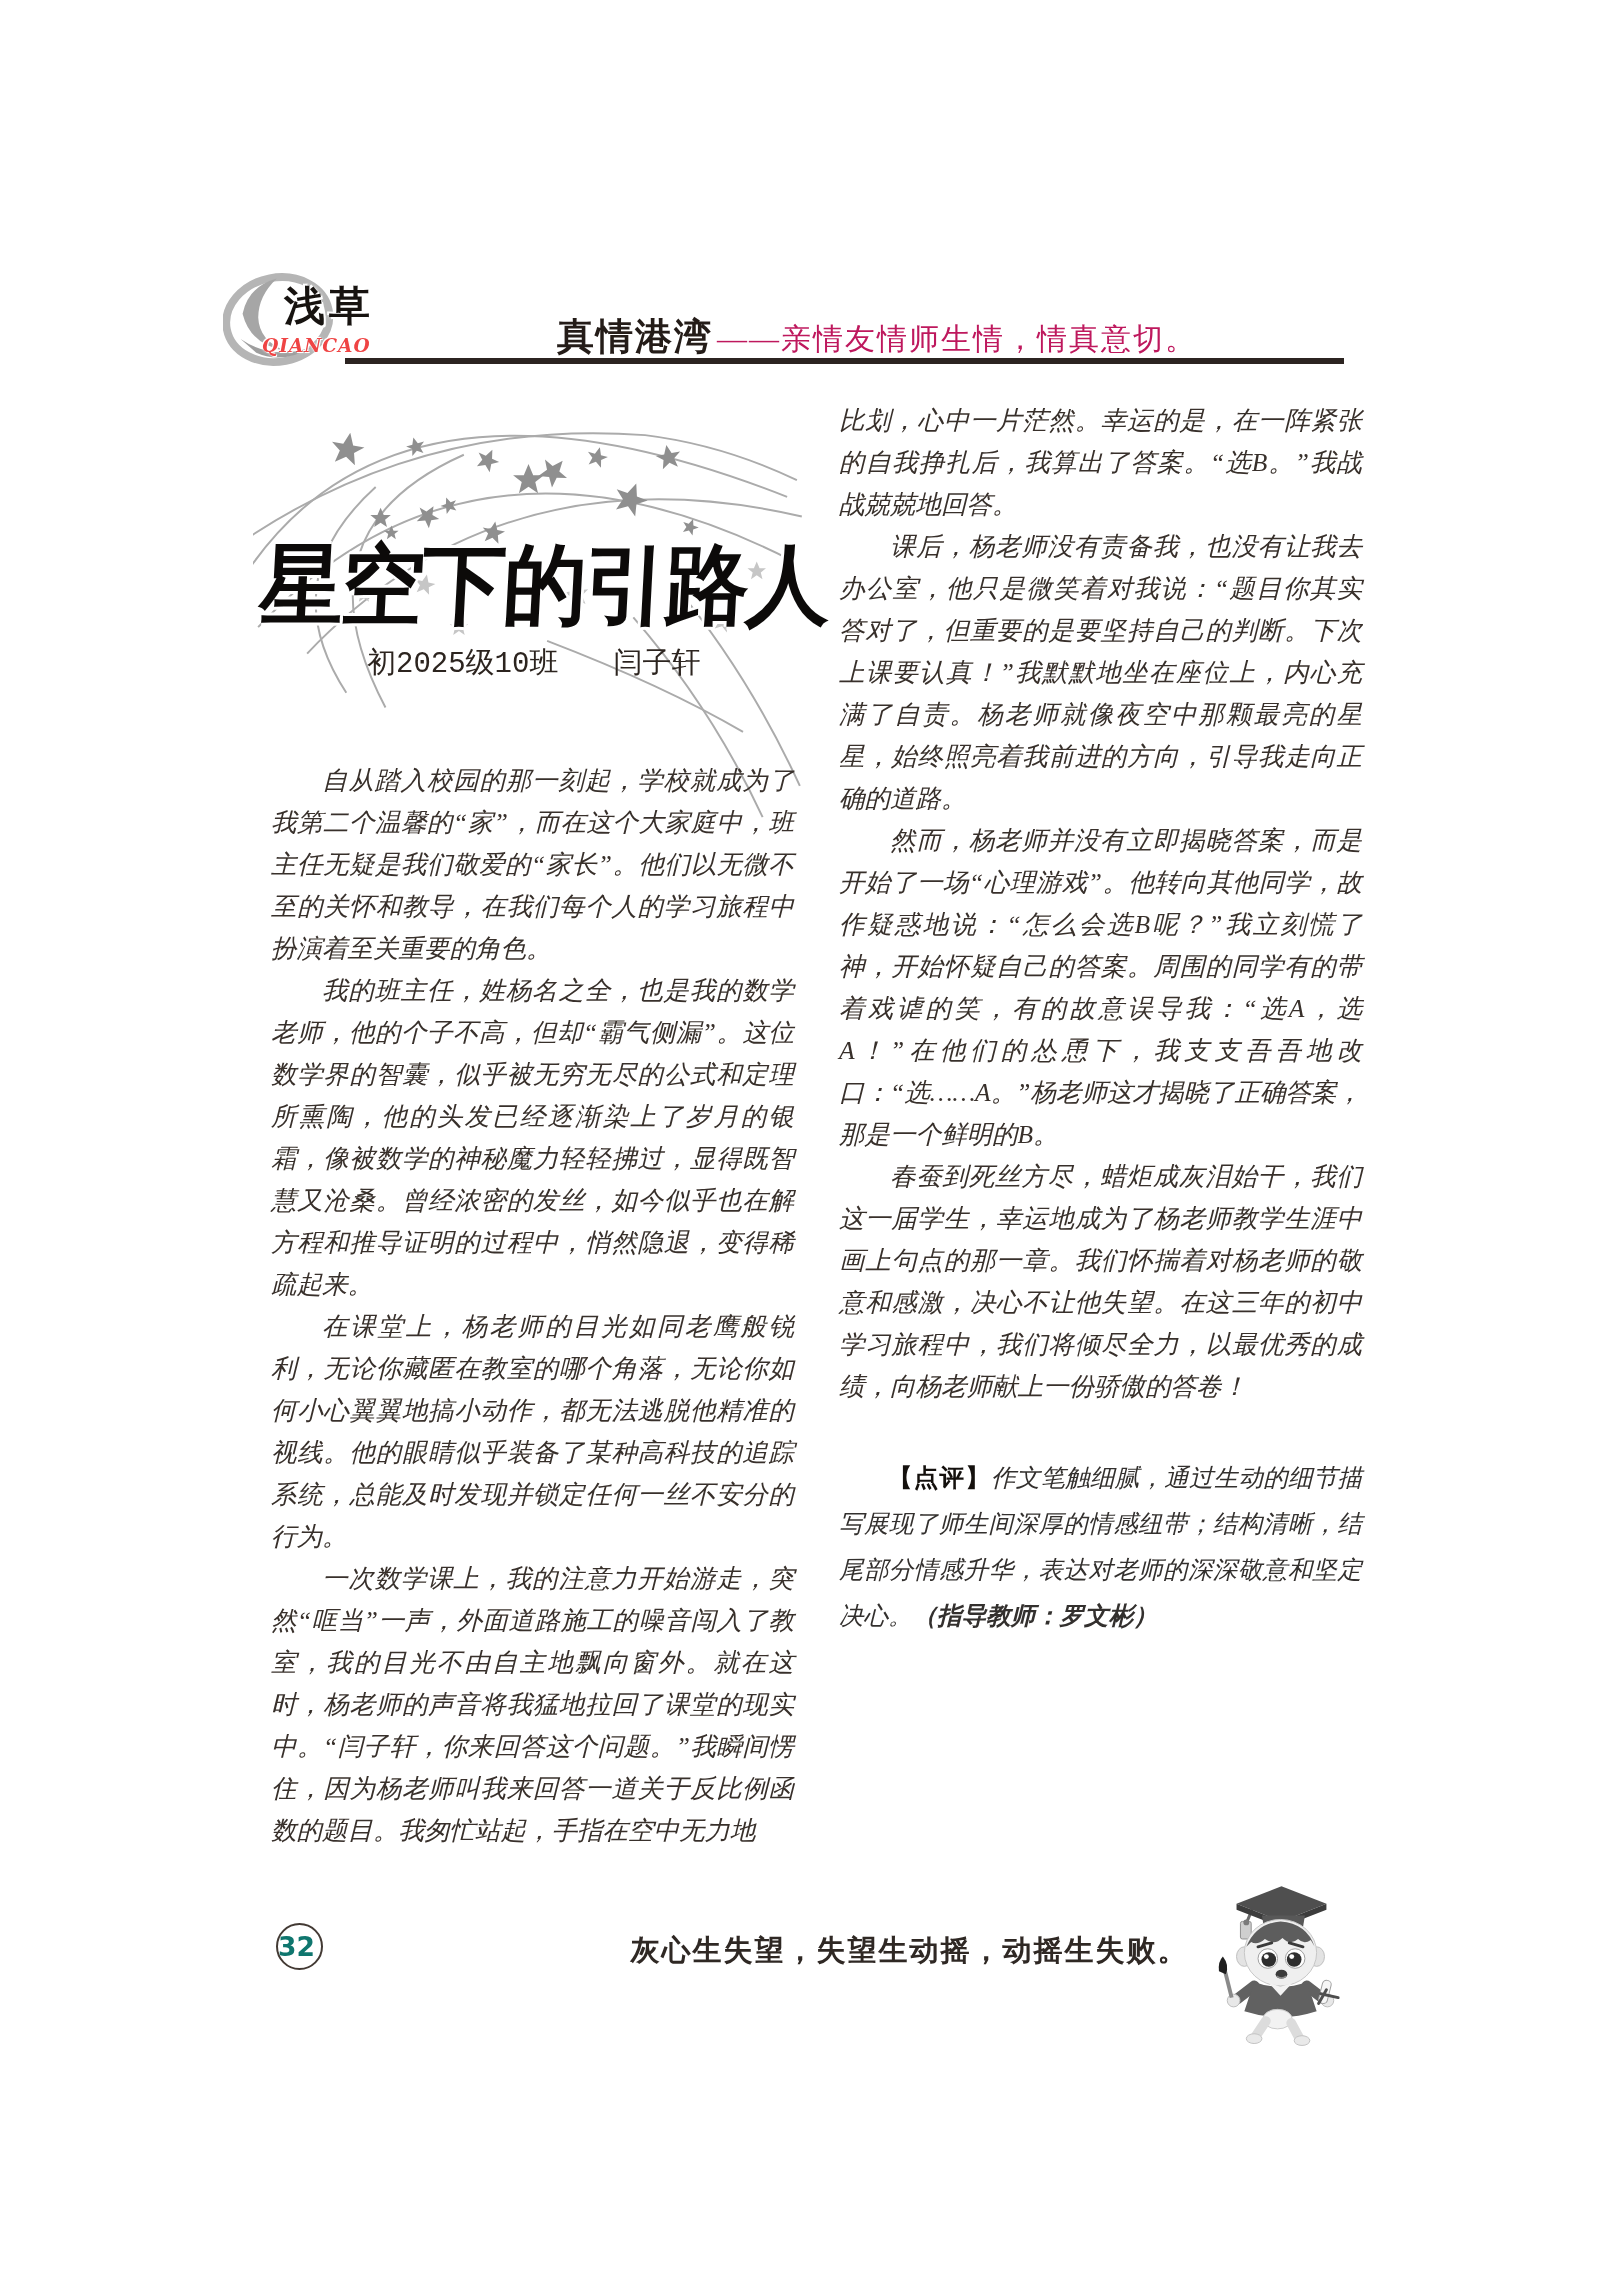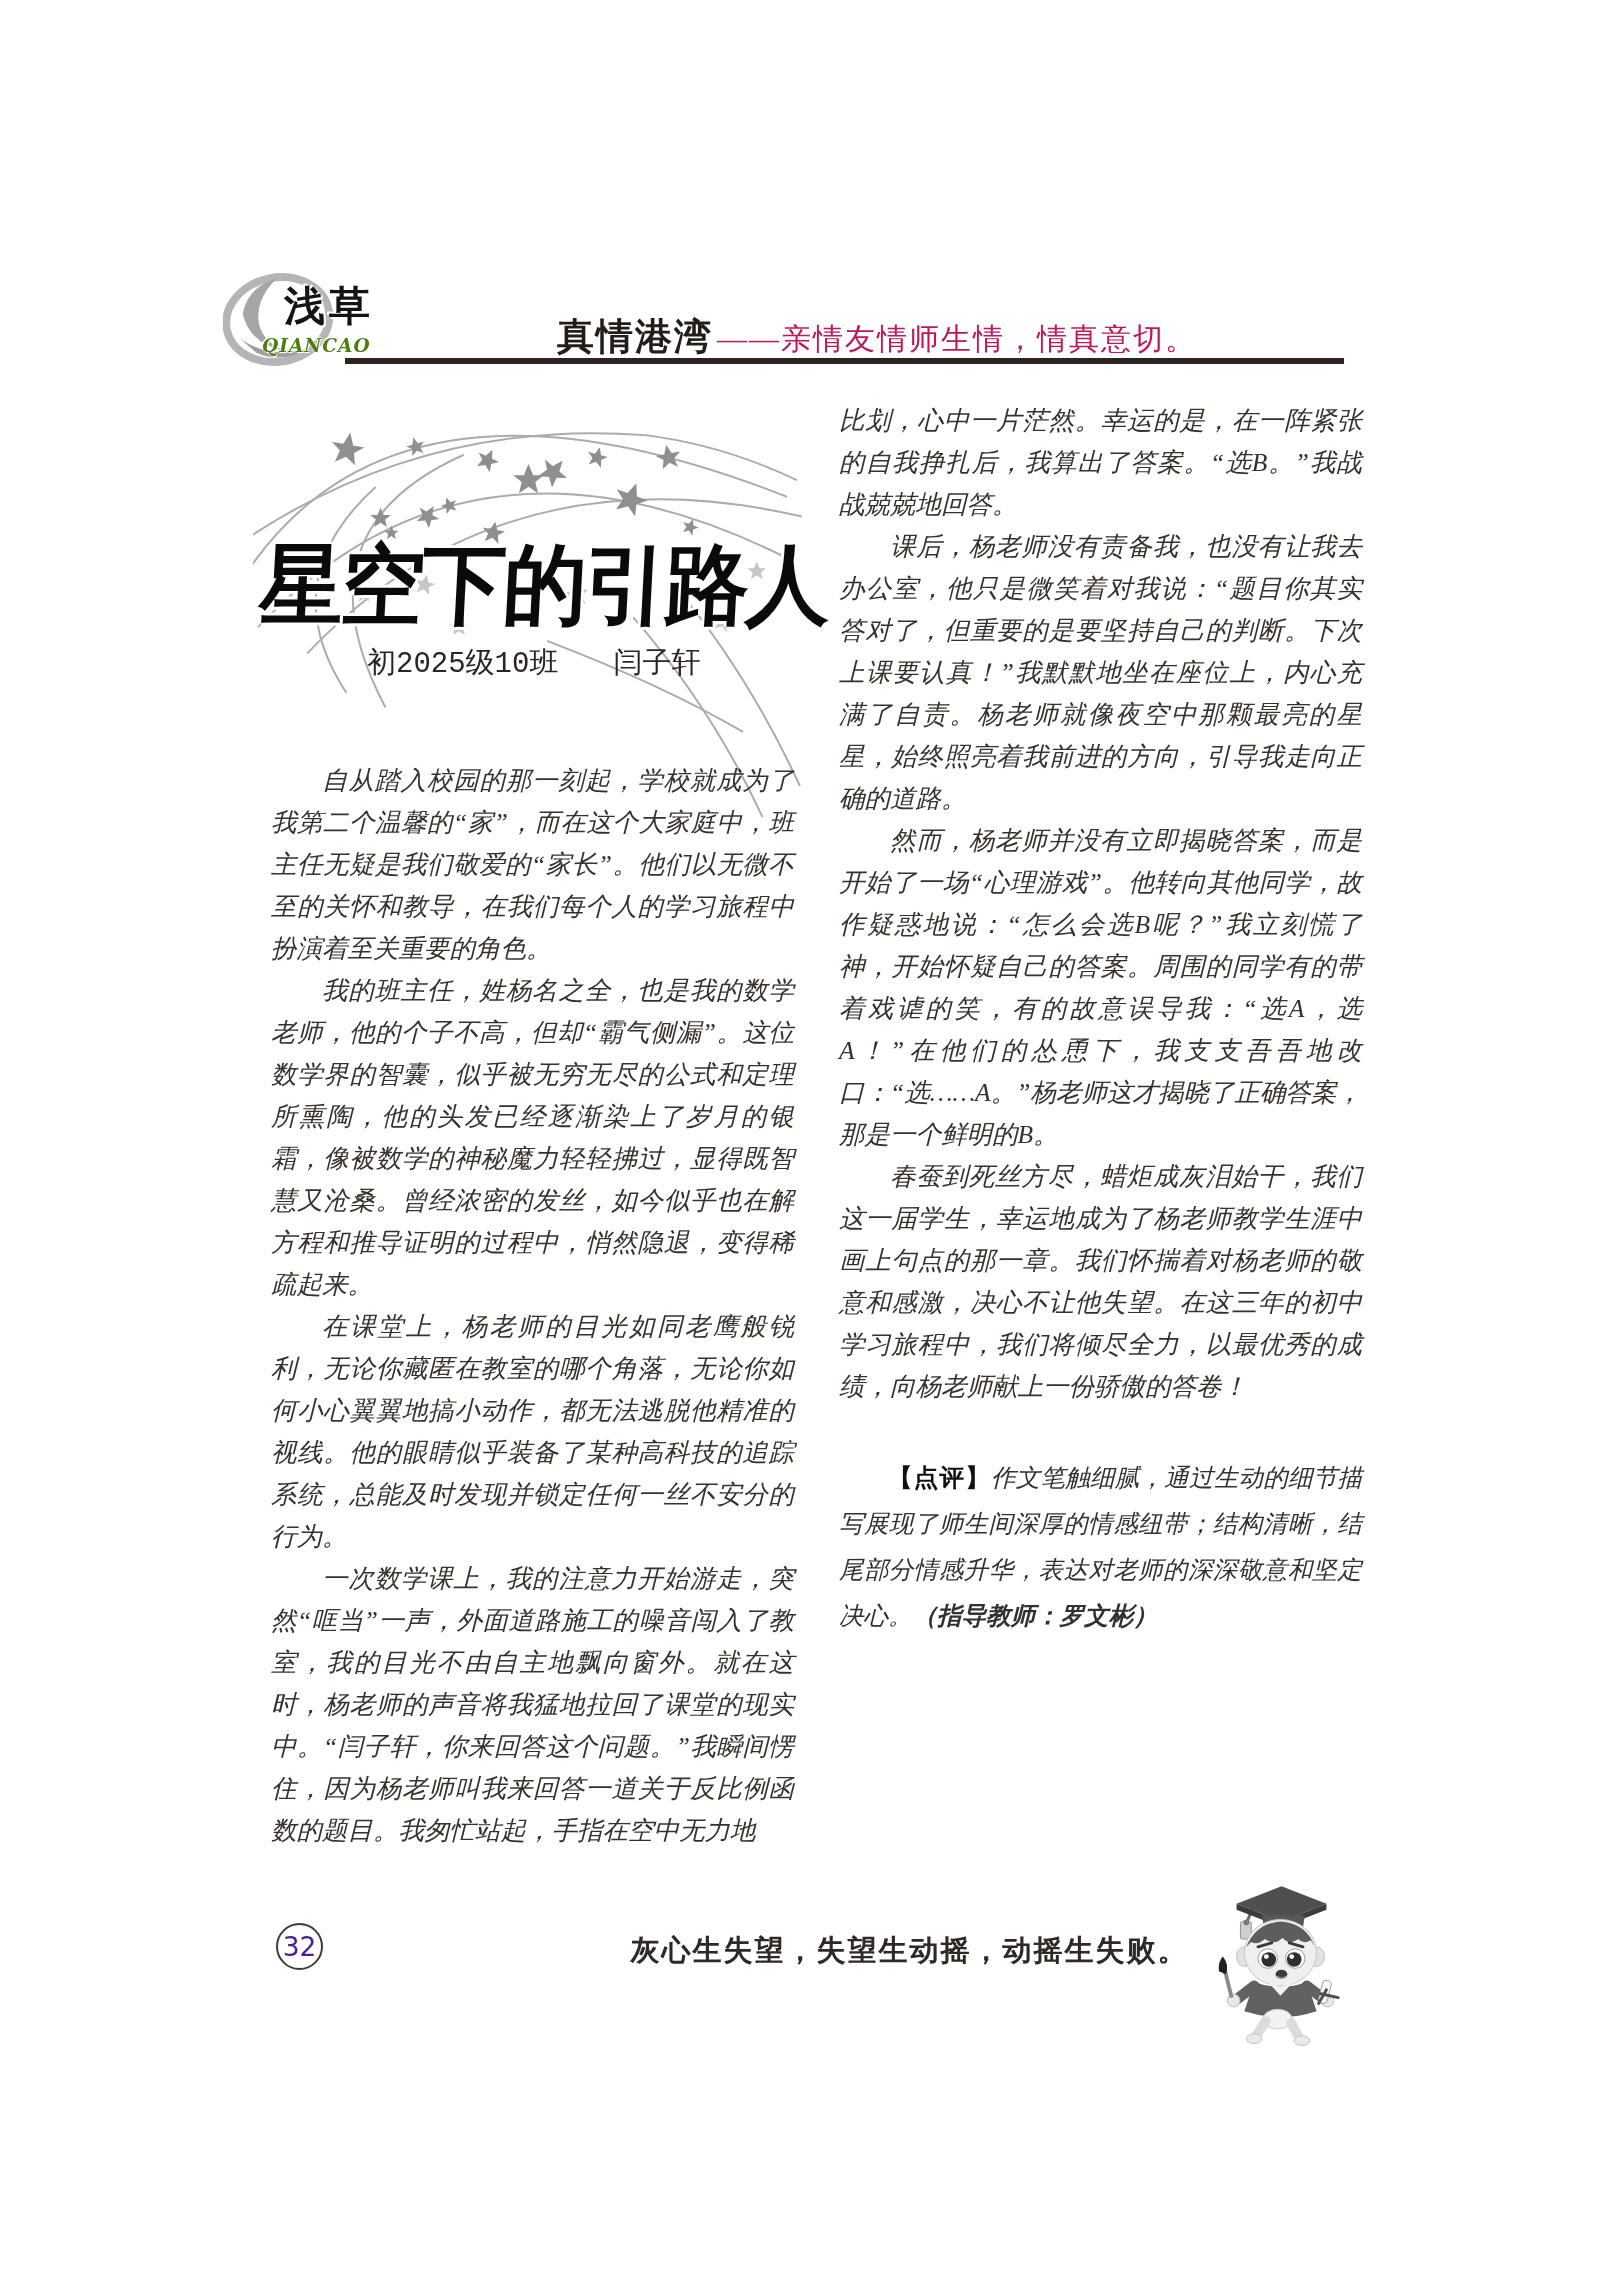--- a/index.html
+++ b/index.html
@@ -10,21 +10,21 @@
   
   .logo{position:absolute;left:223px;top:253px;width:181px;height:137px;}
   .logo svg{position:absolute;left:0;top:0;}
   .logo .brand-cn{
     position:absolute;left:61px;top:25.5px;font-size:41px;font-weight:bold;
     color:#171310;font-family:"DejaVu Sans","Liberation Sans",sans-serif;
     letter-spacing:3.9px;text-shadow:0 0 3.9px #fff,2px 2px 0 #fff,-2px -2px 0 #fff;
   }
   .logo .brand-en{
     position:absolute;left:39px;top:82px;font-size:18.6px;font-weight:bold;font-style:italic;
-    color:#4d7c0f;font-family:"DejaVu Serif","Liberation Serif",serif;letter-spacing:1px;
+    color:#ef4444;font-family:"DejaVu Serif","Liberation Serif",serif;letter-spacing:1px;
     text-shadow:0 0 2.9px #fff,1px 1px 0 #fff,-1px -1px 0 #fff;
   }
   .header-line{
     position:absolute;left:557px;top:312px;display:flex;align-items:baseline;white-space:nowrap;
   }
   .section-title{
     font-size:37px;font-weight:bold;color:#241c18;
     font-family:"DejaVu Sans","Liberation Sans",sans-serif;letter-spacing:2px;
   }
   .tagline{
@@ -63,22 +63,22 @@
   .review p{
     margin:0;font-size:24.5px;line-height:46px;text-align:justify;text-indent:49px;
     font-style:italic;color:#33302e;font-family:"Liberation Serif","DejaVu Serif",serif;
   }
   .rv-label{font-style:normal;font-weight:bold;color:#14100d;letter-spacing:1px;}
   .rv-teacher{font-weight:bold;}
 
   
   .page-badge{
     position:absolute;left:276px;top:1923px;width:43px;height:43px;border:2.9px solid #433a34;
-    border-radius:50%;display:flex;align-items:center;justify-content:center;
-    font-size:26.5px;color:#4c1d95;font-family:"DejaVu Sans","Liberation Sans",sans-serif;
+    border-radius:50%;display:flex;align-items:center;
+    font-size:26.5px;color:#0f766e;font-family:"DejaVu Sans","Liberation Sans",sans-serif;font-weight:bold;
   }
   .slogan{
     position:absolute;left:545px;top:1931px;width:729px;text-align:center;
     font-size:29px;font-weight:bold;color:#2f2824;letter-spacing:2px;
     font-family:"Liberation Serif","DejaVu Serif",serif;white-space:nowrap;
   }
   .mascot{position:absolute;left:1217px;top:1874px;width:127px;height:172px;}
 </style>
 </head>
 <body>

